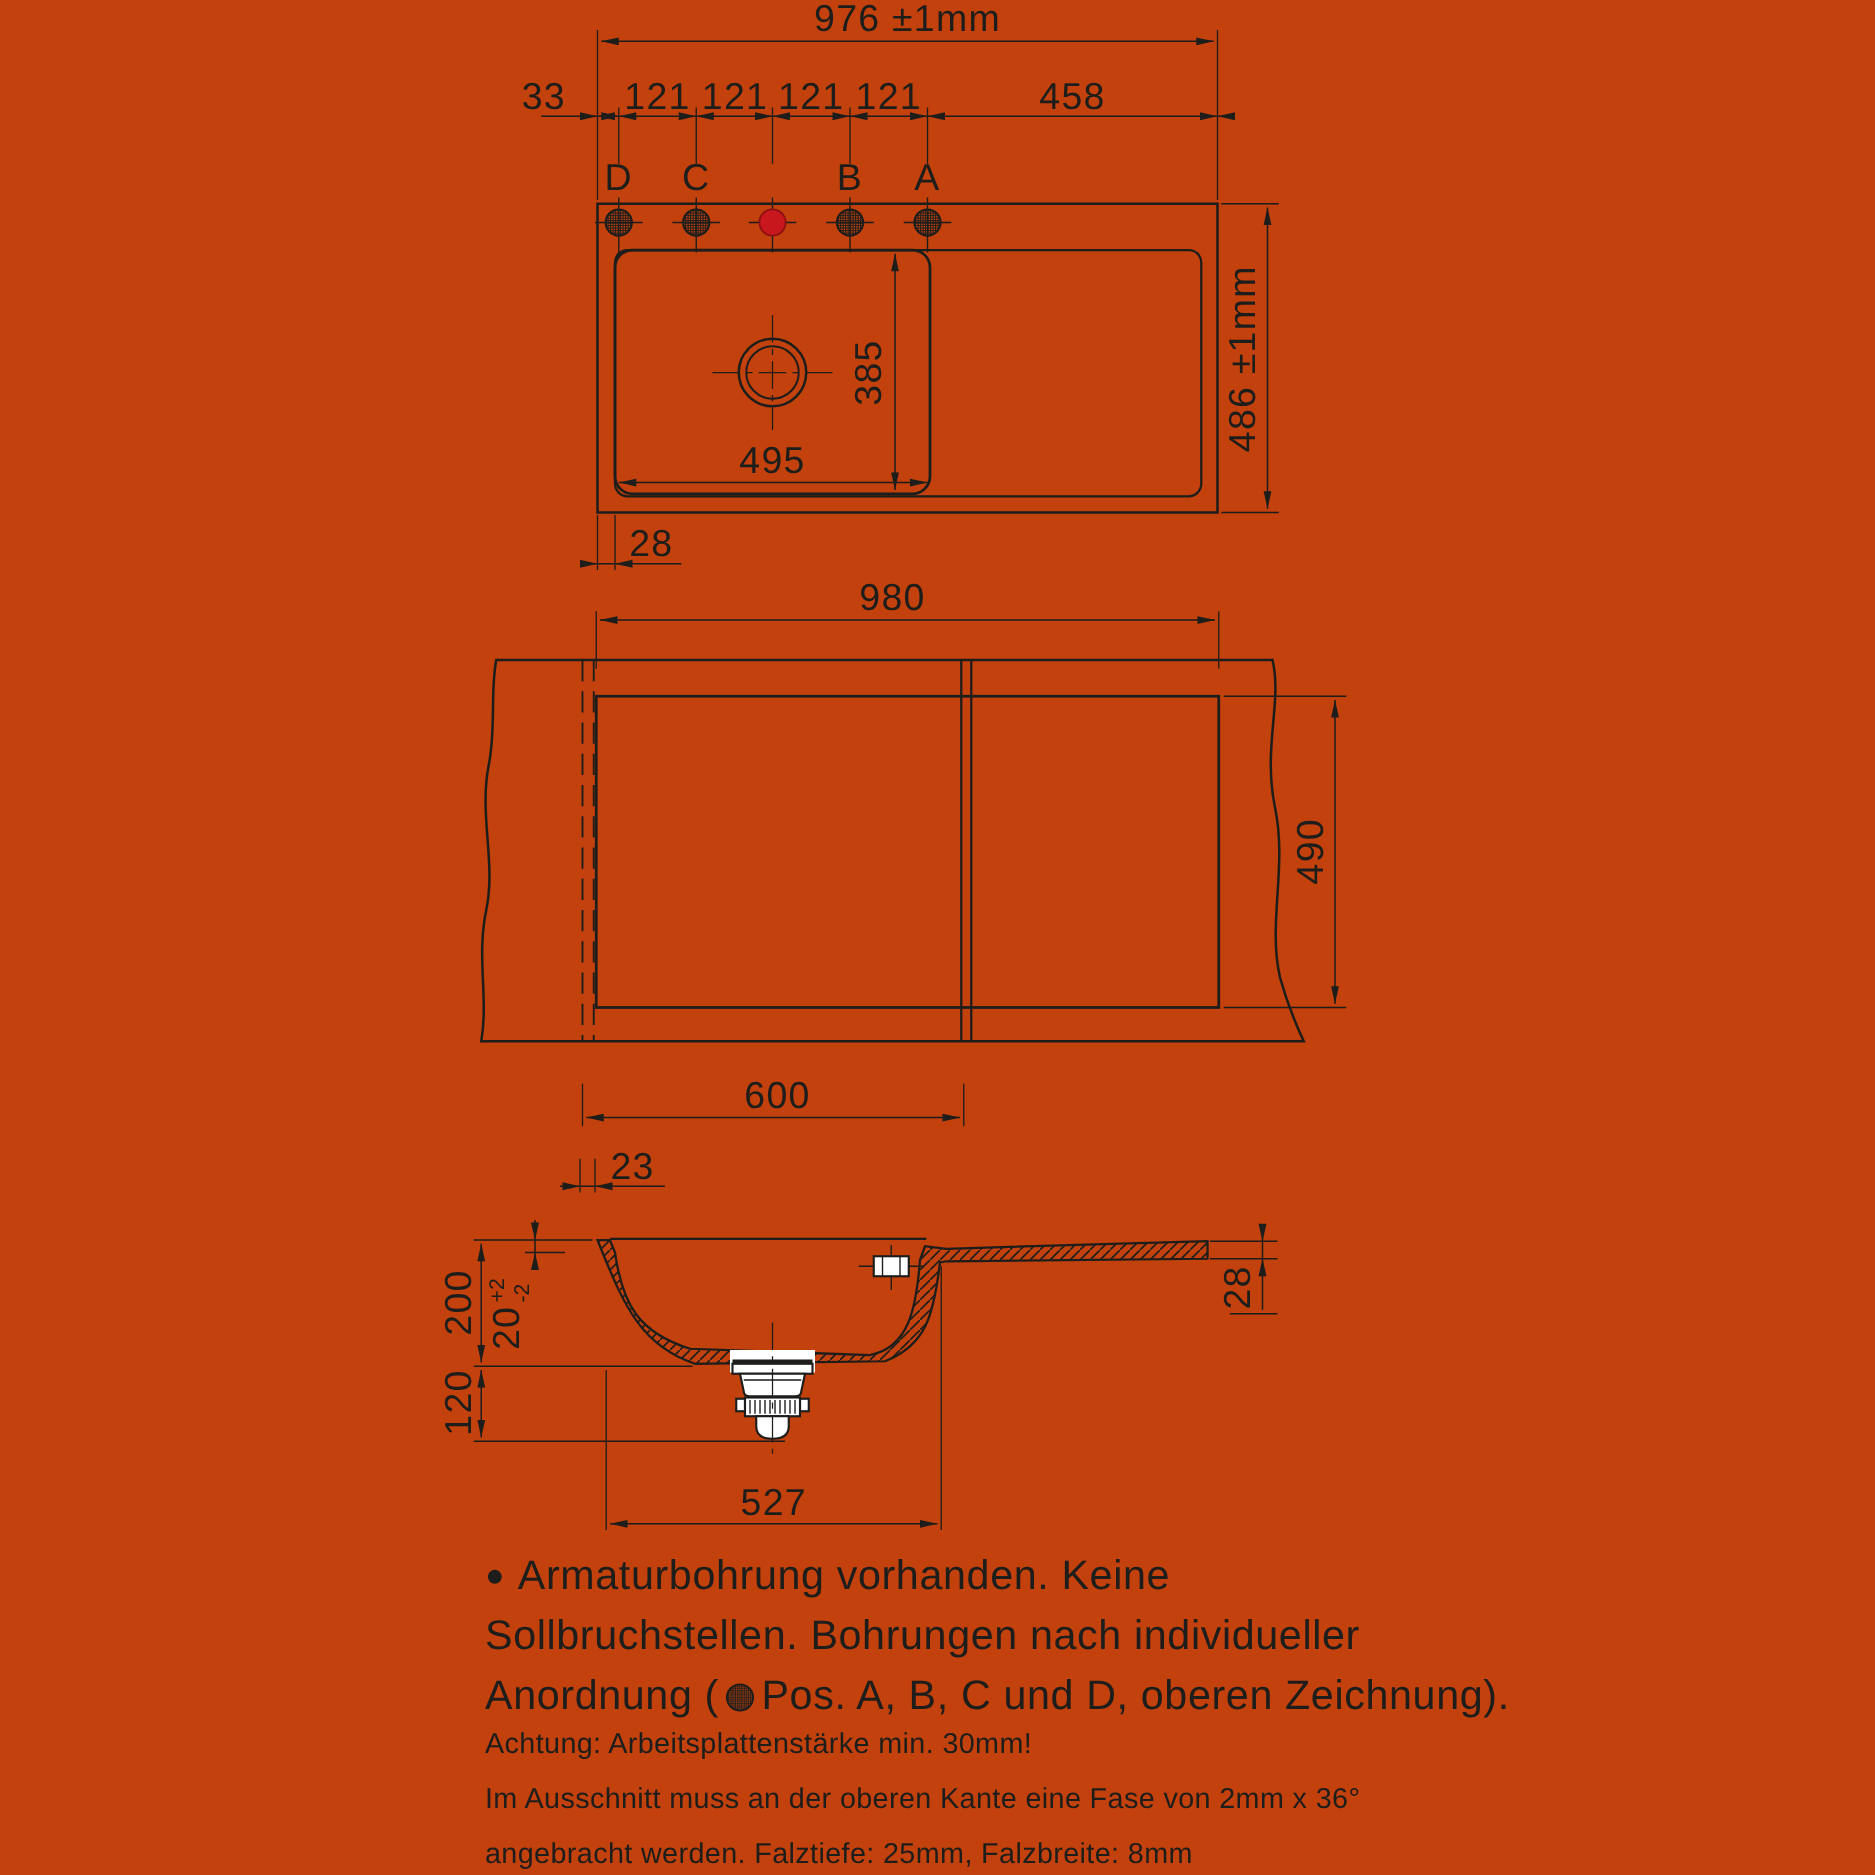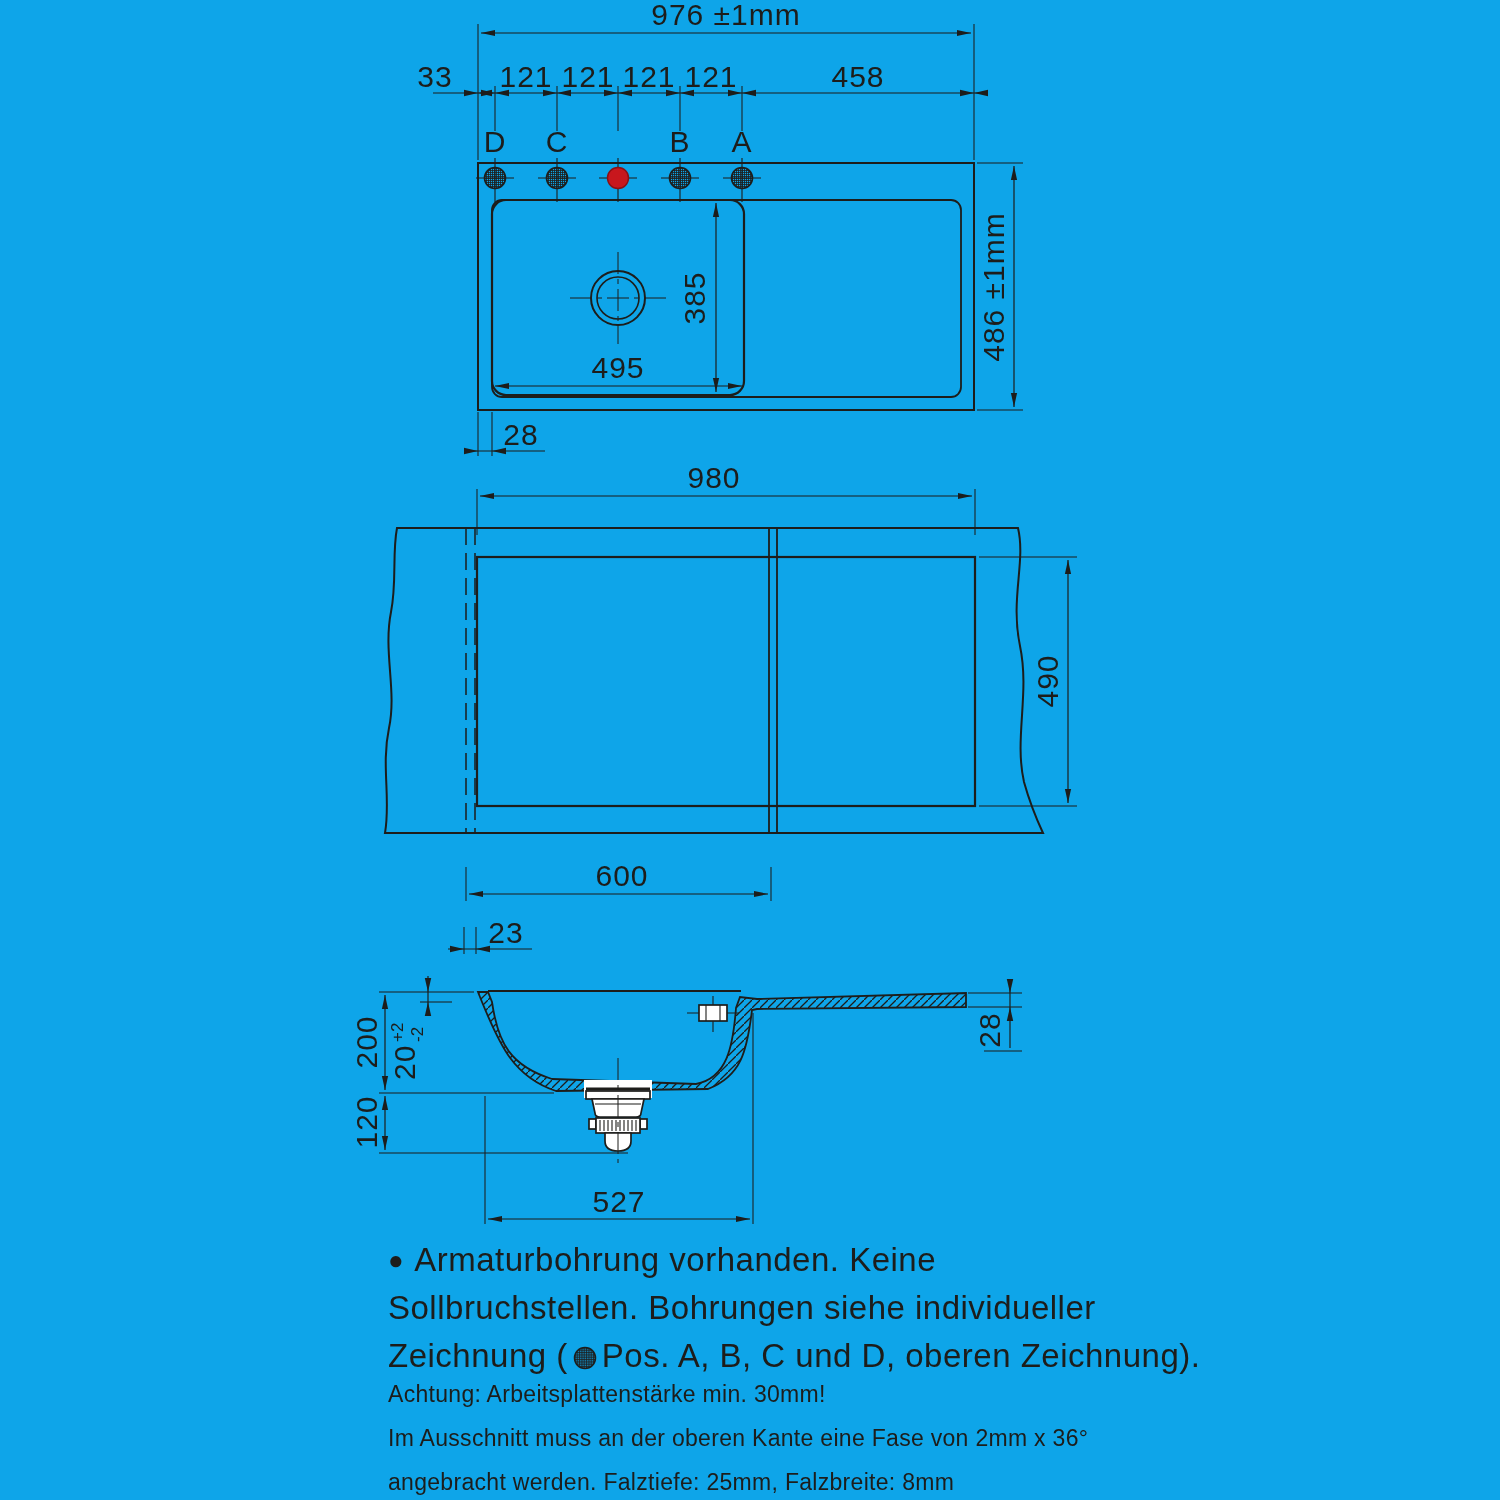--- a/index.html
+++ b/index.html
@@ -1,16 +1,16 @@
 <!DOCTYPE html>
 <html><head>
 <meta charset="utf-8">
 <style>
   html,body{margin:0;padding:0;background:#ffffff;overflow:hidden;}
-  #stage{position:relative;width:1500px;height:1500px;background:#0ea5e9;
+  #stage{position:relative;width:1500px;height:1500px;background:#c2410c;
          font-family:"Liberation Sans",sans-serif;color:#1d1d1b;}
   svg text{font-family:"Liberation Sans",sans-serif;}
   .ol{fill:none;stroke:#1d1d1b;stroke-width:2;}
   .ol2{fill:none;stroke:#1d1d1b;stroke-width:1.8;}
   .ol3{fill:none;stroke:#1d1d1b;stroke-width:2.2;}
   .dimline{stroke:#1d1d1b;stroke-width:1.2;fill:none;}
   .ext{stroke:#1d1d1b;stroke-width:1.05;fill:none;}
   .thin{stroke:#1d1d1b;stroke-width:1.1;fill:none;}
   .dim-text{font-size:30px;fill:#1d1d1b;letter-spacing:1px;}
   .tol-text{font-size:17px;fill:#1d1d1b;}
@@ -270,23 +270,23 @@
       <text class="dim-text" x="619" y="1212" text-anchor="middle">527</text>
     </g>
   </g>
 </svg>
 
 
 <div class="note note1">
   <div class="nline">
     <span class="bullet">●</span><span>Armaturbohrung vorhanden. Keine</span>
   </div>
-  <div class="nline">Sollbruchstellen. Bohrungen siehe individueller</div>
+  <div class="nline">Sollbruchstellen. Bohrungen nach individueller</div>
   <div class="nline">
-    <span>Zeichnung (</span><span class="meshdot"><svg width="26" height="26" viewBox="0 0 26 26">
+    <span>Anordnung (</span><span class="meshdot"><svg width="26" height="26" viewBox="0 0 26 26">
             <defs>
               <pattern id="mesh2" width="3.5" height="3.5" patternUnits="userSpaceOnUse">
                 <path d="M0,0.5 H3.5 M0.5,0 V3.5 M0,2.3 H3.5 M2.3,0 V3.5" stroke="#1d1d1b" stroke-width="0.8" fill="none"></path>
               </pattern>
             </defs>
             <circle cx="13" cy="13" r="10.5" fill="url(#mesh2)" stroke="#1d1d1b" stroke-width="1.5"></circle>
           </svg></span><span>Pos. A, B, C und D, oberen Zeichnung).</span>
   </div>
 </div>
 

